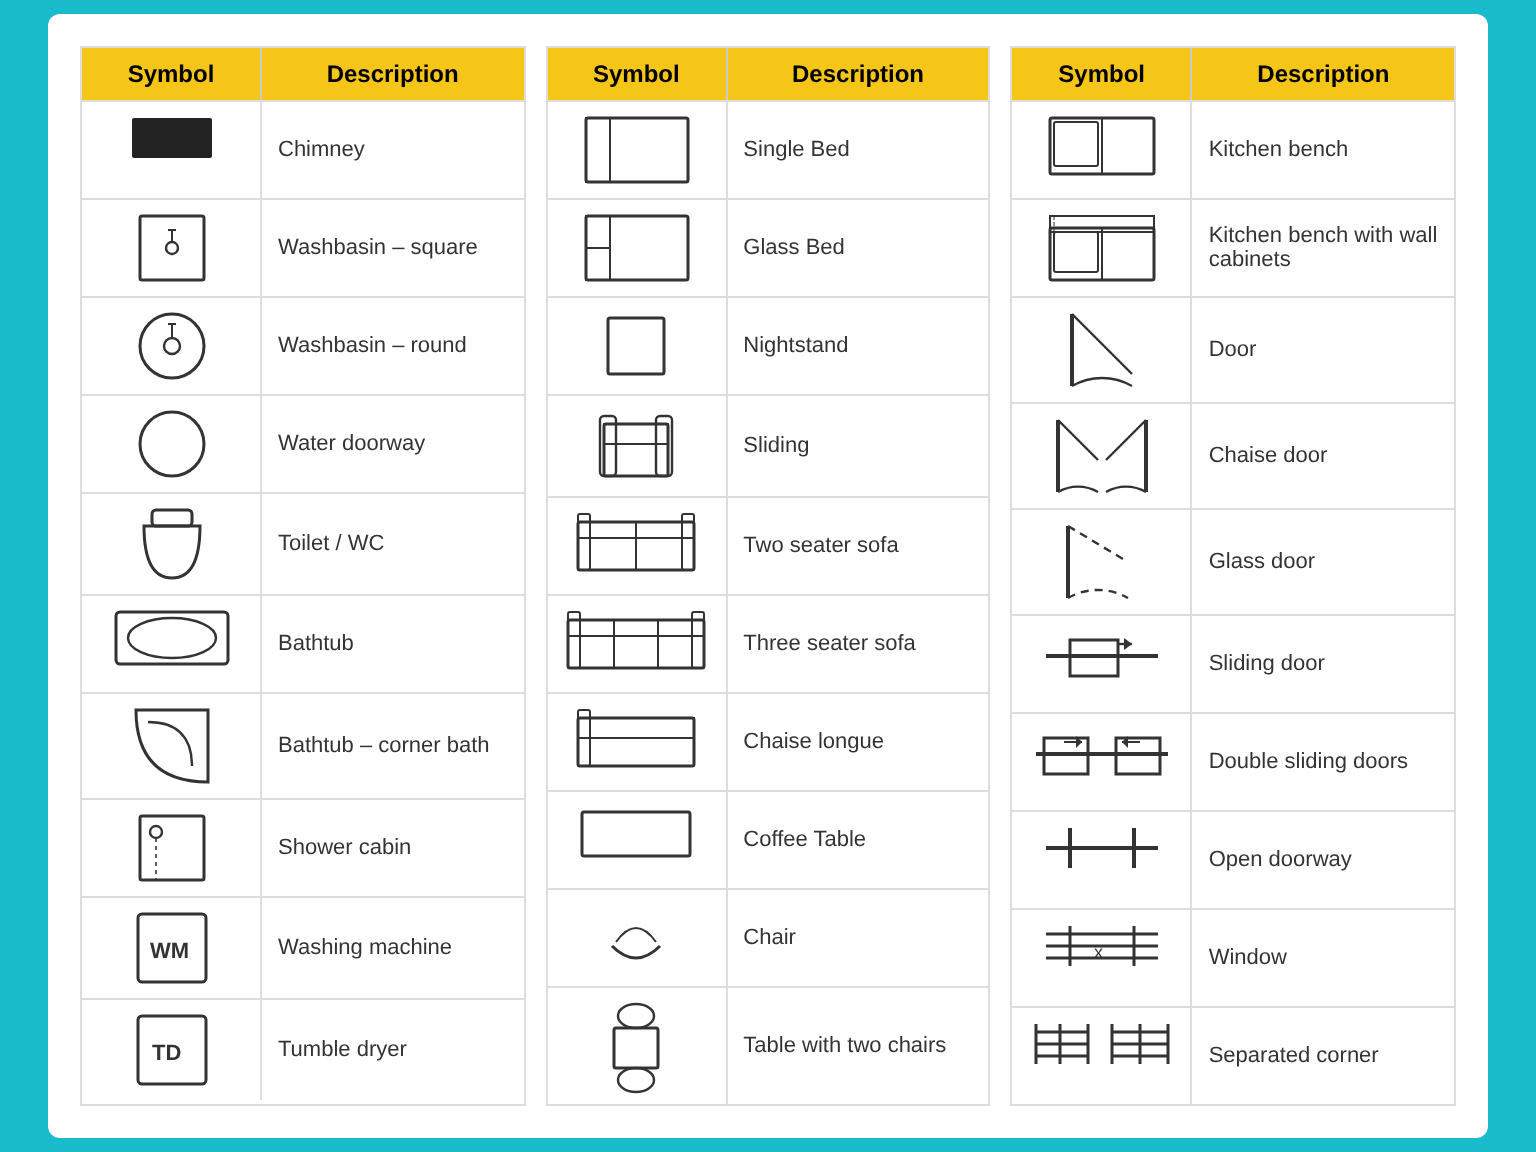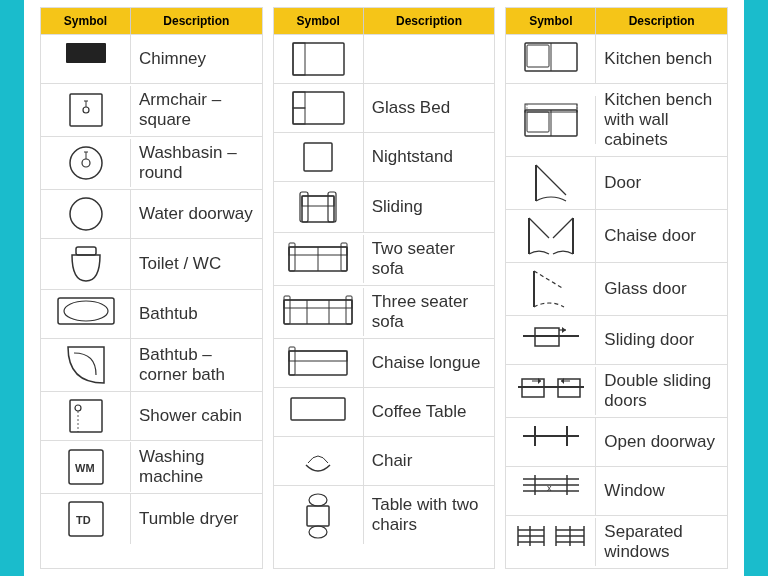--- a/index.html
+++ b/index.html
@@ -52,21 +52,21 @@
       display: flex;
       align-items: flex-start;
       justify-content: center;
       border-right: 1px solid #ddd;
       padding: 6px 4px;
       min-height: 48px;
     }
     .desc-cell {
       flex: 1;
       padding: 6px 8px;
-      font-size: 17px;
+      font-size: 11px;
       color: #333;
     }
     
     svg { overflow: visible; }
     .icon-svg {
       display: block;
     }
   </style>
 </head>
 <body>
@@ -90,21 +90,21 @@
 
     <div class="row">
       <div class="sym-cell">
         <svg width="36" height="36" class="icon-svg">
           <rect x="2" y="2" width="32" height="32" fill="none" stroke="#333" stroke-width="1.5" rx="1"></rect>
           <circle cx="18" cy="18" r="3" fill="none" stroke="#333" stroke-width="1.2"></circle>
           <line x1="18" y1="15" x2="18" y2="9" stroke="#333" stroke-width="1"></line>
           <line x1="16" y1="9" x2="20" y2="9" stroke="#333" stroke-width="1"></line>
         </svg>
       </div>
-      <div class="desc-cell">Armchair – square</div>
+      <div class="desc-cell">Washbasin – square</div>
     </div>
 
     <div class="row">
       <div class="sym-cell">
         <svg width="36" height="36" class="icon-svg">
           <circle cx="18" cy="18" r="16" fill="none" stroke="#333" stroke-width="1.5"></circle>
           <circle cx="18" cy="18" r="4" fill="none" stroke="#333" stroke-width="1.2"></circle>
           <line x1="18" y1="14" x2="18" y2="7" stroke="#333" stroke-width="1"></line>
           <line x1="16" y1="7" x2="20" y2="7" stroke="#333" stroke-width="1"></line>
         </svg>
@@ -189,20 +189,21 @@
       <div class="h-desc">Description</div>
     </div>
 
     <div class="row">
       <div class="sym-cell">
         <svg width="55" height="36" class="icon-svg">
           <rect x="2" y="2" width="51" height="32" fill="none" stroke="#333" stroke-width="1.5" rx="1"></rect>
           <rect x="2" y="2" width="12" height="32" fill="none" stroke="#333" stroke-width="1"></rect>
         </svg>
       </div>
+      <div class="desc-cell">Single Bed</div>
     </div>
 
     <div class="row">
       <div class="sym-cell">
         <svg width="55" height="36" class="icon-svg">
           <rect x="2" y="2" width="51" height="32" fill="none" stroke="#333" stroke-width="1.5" rx="1"></rect>
           <rect x="2" y="2" width="12" height="16" fill="none" stroke="#333" stroke-width="1"></rect>
           <rect x="2" y="18" width="12" height="16" fill="none" stroke="#333" stroke-width="1"></rect>
         </svg>
       </div>
@@ -430,17 +431,17 @@
           <line x1="28" y1="2" x2="28" y2="22" stroke="#333" stroke-width="1.5"></line>
 
           <line x1="40" y1="6" x2="68" y2="6" stroke="#333" stroke-width="1.5"></line>
           <line x1="40" y1="12" x2="68" y2="12" stroke="#333" stroke-width="1.5"></line>
           <line x1="40" y1="18" x2="68" y2="18" stroke="#333" stroke-width="1.5"></line>
           <line x1="40" y1="2" x2="40" y2="22" stroke="#333" stroke-width="1.5"></line>
           <line x1="54" y1="2" x2="54" y2="22" stroke="#333" stroke-width="1.5"></line>
           <line x1="68" y1="2" x2="68" y2="22" stroke="#333" stroke-width="1.5"></line>
         </svg>
       </div>
-      <div class="desc-cell">Separated windows</div>
+      <div class="desc-cell">Separated corner</div>
     </div>
   </div>
 
 </div>
 
 </body></html>

